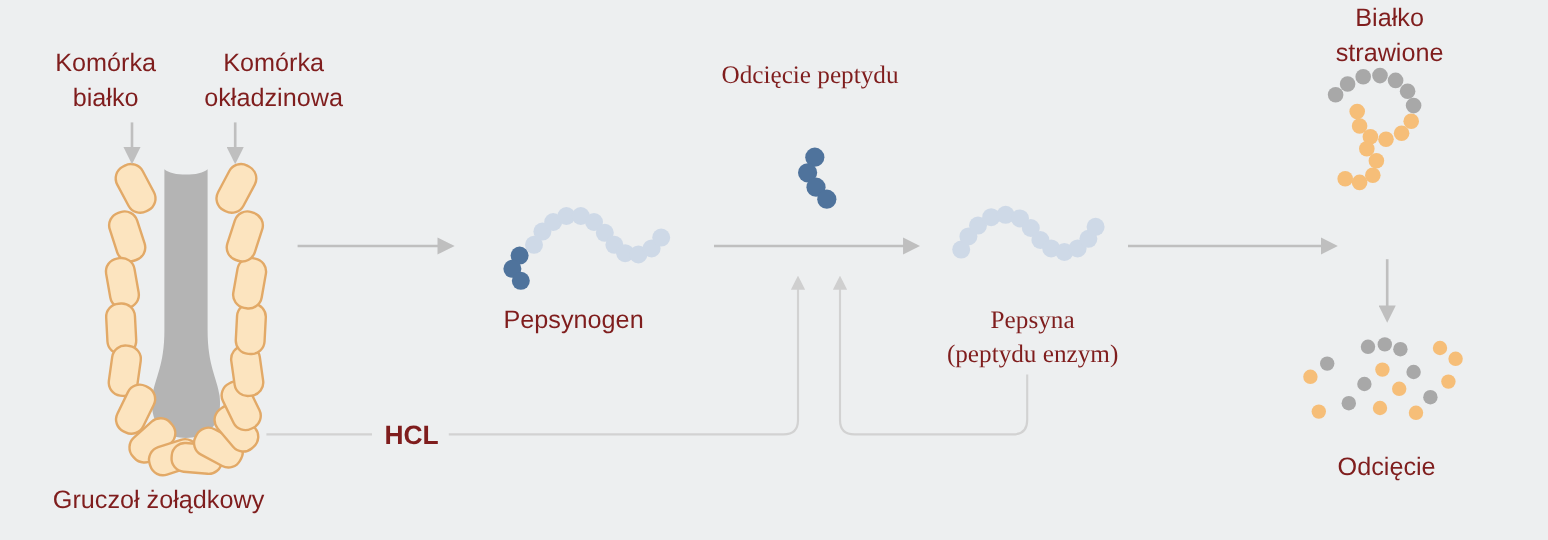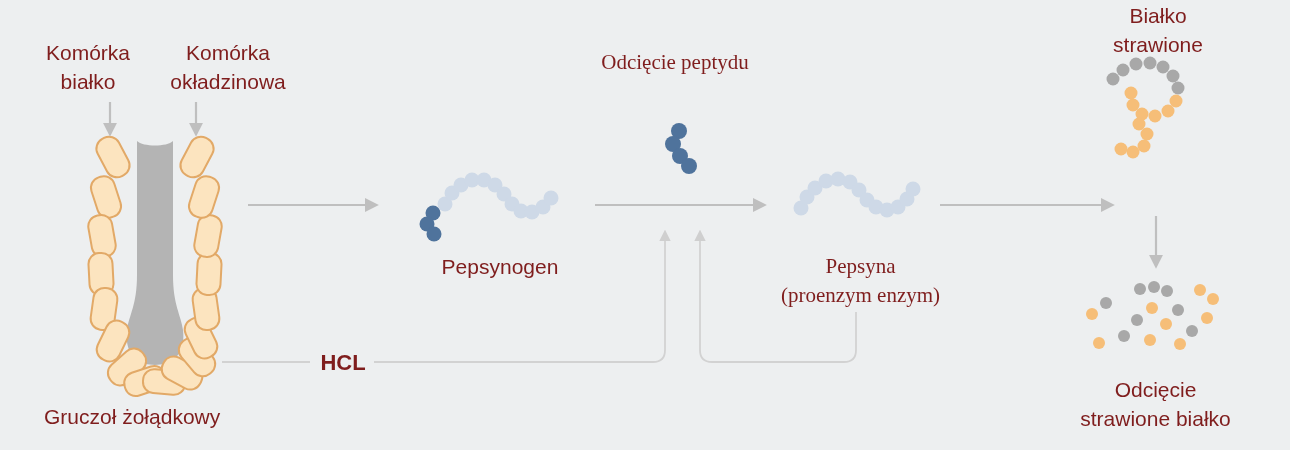--- a/index.html
+++ b/index.html
@@ -177,40 +177,39 @@
 
   <div class="label" style="left:158px; top:38px; width:140px;">
     <span>Komórka</span>
     <span>okładzinowa</span>
   </div>
 
   <div class="label left-align" style="left:44px; top:402px; width:240px;">
     <span>Gruczoł żołądkowy</span>
   </div>
 
-  <div class="label" style="left:420px; top:252px; width:160px;">
+  <div class="label" style="left:398px; top:252px; width:160px;">
     <span>Pepsynogen</span>
   </div>
 
   <div class="label" style="left:575px; top:48px; width:200px;font-family:Liberation Serif, serif;">
     <span>Odcięcie peptydu</span>
   </div>
 
   <div class="label" style="left:768px; top:252px; width:185px;font-family:Liberation Serif, serif;">
     <span>Pepsyna</span>
-    <span>(proenzym enzym)</span>
+    <span>(peptydu enzym)</span>
   </div>
 
   <div class="label" style="left:315px; top:348px; width:56px; font-size:22px;font-weight:bold;">
     <span>HCL</span>
   </div>
 
   <div class="label" style="left:1093px; top:1px; width:130px;">
     <span>Białko</span>
     <span>strawione</span>
   </div>
 
   <div class="label" style="left:1063px; top:375px; width:185px;">
     <span>Odcięcie</span>
-    <span>strawione białko</span>
   </div>
 
 </div>
 
 </body></html>

